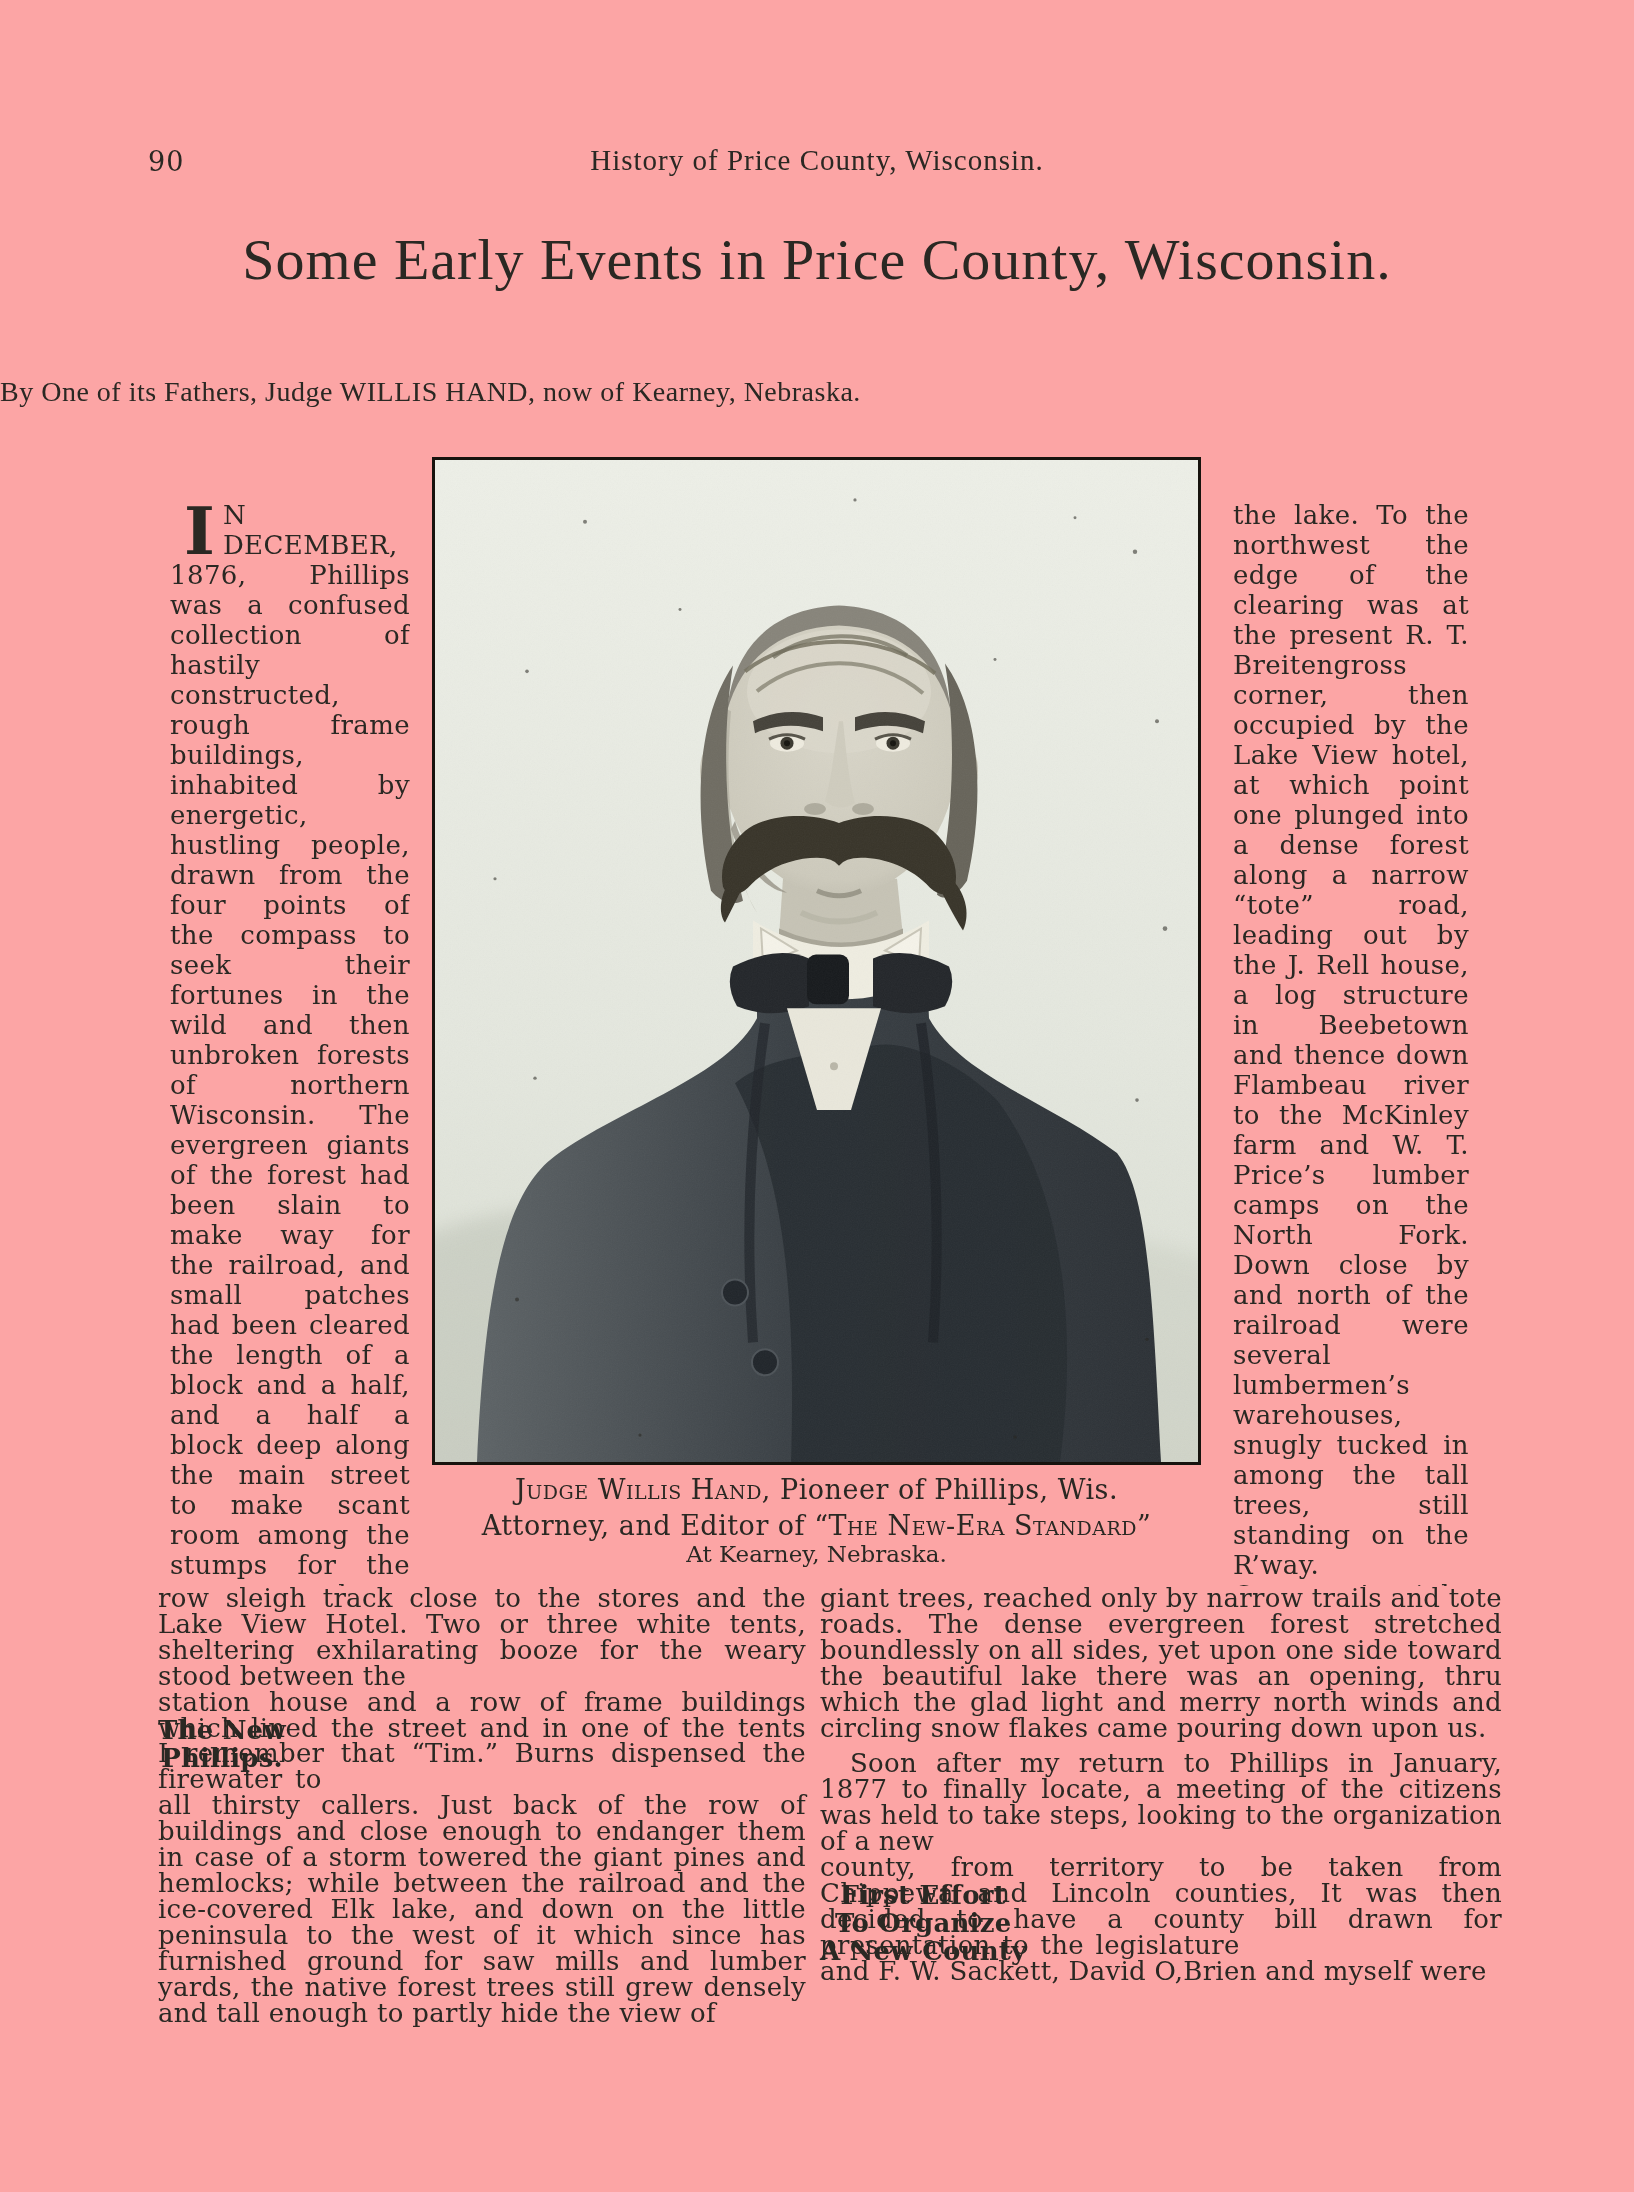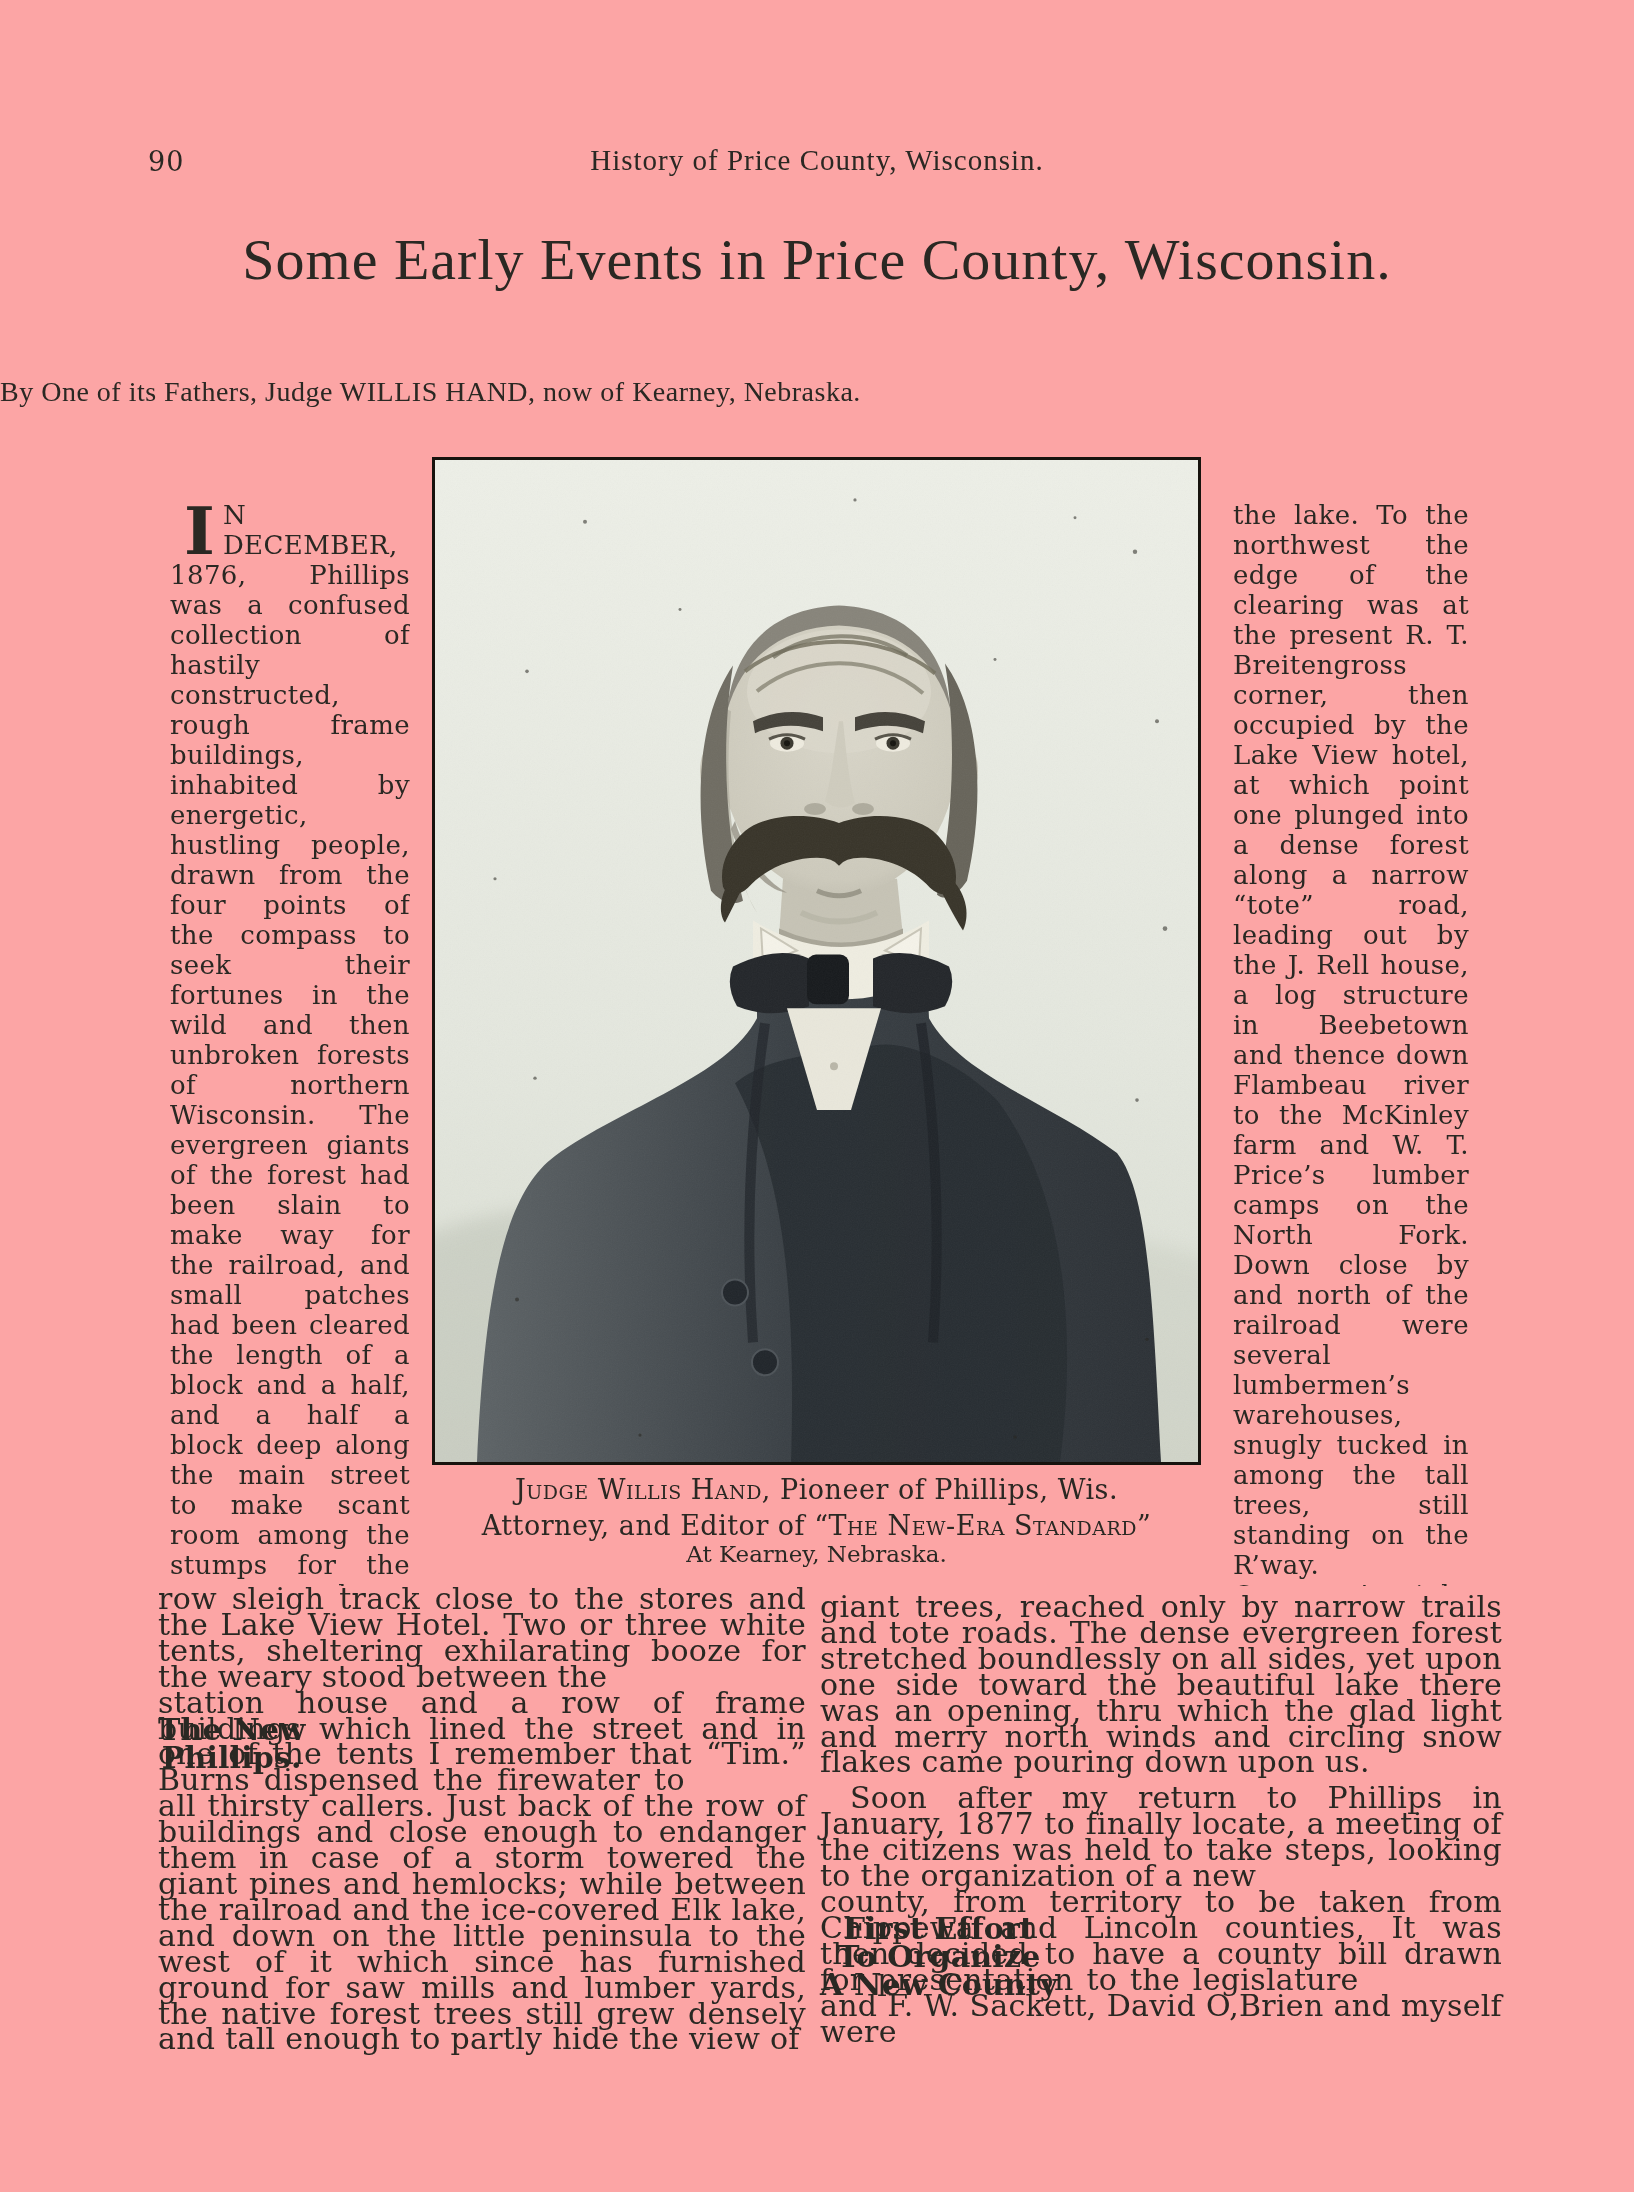--- a/index.html
+++ b/index.html
@@ -45,25 +45,25 @@
   }
   .caption {
     position:absolute; left:432px; top:1474px; width:769px; text-align:center;
   }
   .cap1 { font-size:27px; letter-spacing:0.5px; }
   .cap2 { font-size:27px; margin-top:5px; letter-spacing:0.5px; }
   .cap3 { font-size:23px; }
   .sc   { font-variant:small-caps; }
   .bottom {
     position:absolute; text-align:justify;
-    font-size:30px; line-height:25.9px; letter-spacing:0.3px;
+    font-size:26px; line-height:25.9px; letter-spacing:0.3px;
   }
   .bottom p { margin:0; }
   .bl { left:158px; top:1586px; width:648px; }
-  .br { left:820px; top:1586px; width:682px;margin-top:8px; }
+  .br { left:820px; top:1586px; width:682px; }
   .indent-wrap { position:relative; }
   .bl-indent { margin-left:158px; word-spacing:4px; }
   .br-indent { margin-left:228px; word-spacing:3px; }
   .side-label {
     position:absolute; left:0; top:26px;
     font-weight:bold; line-height:28px; text-align:center;
     letter-spacing:0.2px;
   }
   .side-label span { display:block; }
   .para2 { margin-top:10px !important; text-indent:30px; }

